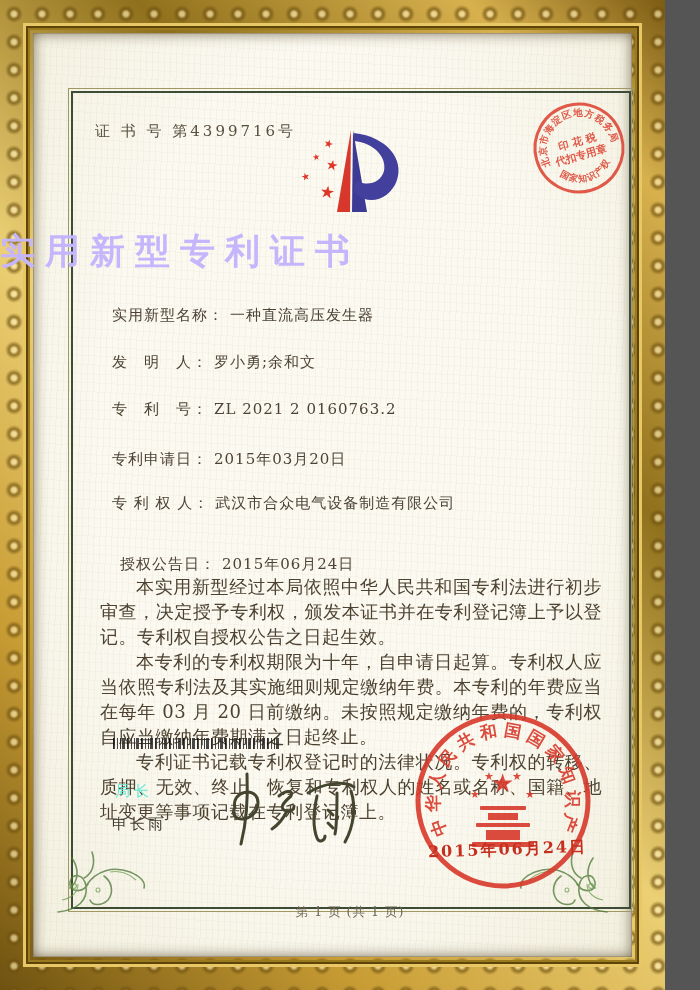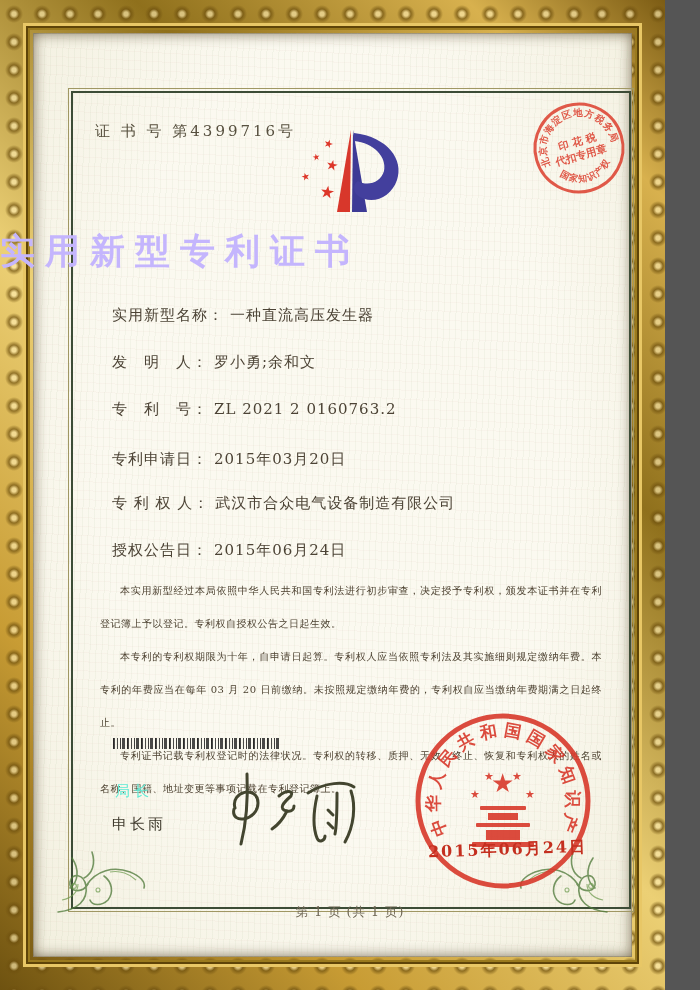--- a/index.html
+++ b/index.html
@@ -22,21 +22,21 @@
   
   .inner-border{position:absolute;left:68px;top:88px;width:564px;height:822px;border:1px solid #a09763;}
   .inner-border::after{content:'';position:absolute;inset:2px;border:2px solid #3c4c36;}
   
   .cert-no{position:absolute;left:95px;top:122px;font-size:15px;letter-spacing:3px;color:#57503f;}
   .title{position:absolute;left:0;top:228px;width:700px;font-size:35px;
          font-weight:700;letter-spacing:10px;color:#c4b5fd;}
   .fields{position:absolute;left:112px;top:306px;width:470px;font-size:15px;color:#4c4335;}
   .frow{position:absolute;left:0;white-space:nowrap;letter-spacing:1px;}
   .frow .lab{margin-right:6px;}
-  .body-text{position:absolute;left:100px;top:574px;width:502px;font-size:10px;line-height:33px;
+  .body-text{position:absolute;left:100px;top:574px;width:502px;font-size:18px;line-height:25px;
              color:#4d4231;letter-spacing:.5px;text-align:justify;}
   .body-text p{margin:0;text-indent:2em;}
   .barcode{position:absolute;left:113px;top:738px;width:166px;height:11px;
     background:repeating-linear-gradient(90deg,#2b2b2b 0 2px,transparent 2px 4px,#2b2b2b 4px 5px,transparent 5px 9px,#2b2b2b 9px 12px,transparent 12px 14px),
                repeating-linear-gradient(90deg,#1e1e1e 0 1px,transparent 1px 7px);
     background-blend-mode:multiply;opacity:.85;}
   .signer-title{position:absolute;left:115px;top:782px;font-size:15px;letter-spacing:4px;color:#5eead4;}
   .signer-name{position:absolute;left:112px;top:815px;font-size:15px;letter-spacing:3px;color:#3f3a2d;}
   .signature{position:absolute;left:213px;top:766px;}
   .footer{position:absolute;left:0;top:880px;width:700px;text-align:center;font-size:12.5px;color:#6e6654;letter-spacing:1px;margin-top:24px;}
@@ -105,21 +105,21 @@
   </svg>
 
   <div class="title">实用新型专利证书</div>
 
   <div class="fields">
     <div class="frow" style="top:0;"><span class="lab">实用新型名称：</span><span>一种直流高压发生器</span></div>
     <div class="frow" style="top:47px;"><span class="lab">发　明　人：</span><span>罗小勇;余和文</span></div>
     <div class="frow" style="top:94px;"><span class="lab">专　利　号：</span><span>ZL 2021 2 0160763.2</span></div>
     <div class="frow" style="top:144px;"><span class="lab">专利申请日：</span><span>2015年03月20日</span></div>
     <div class="frow" style="top:188px;"><span class="lab">专 利 权 人：</span><span>武汉市合众电气设备制造有限公司</span></div>
-    <div class="frow" style="top:235px;"><span class="lab">授权公告日：</span><span>2015年06月24日</span></div>
+    <div class="frow" style="top:249px;margin-left:8px;"><span class="lab">授权公告日：</span><span>2015年06月24日</span></div>
   </div>
 
   <div class="body-text">
     <p>本实用新型经过本局依照中华人民共和国专利法进行初步审查，决定授予专利权，颁发本证书并在专利登记簿上予以登记。专利权自授权公告之日起生效。</p>
     <p>本专利的专利权期限为十年，自申请日起算。专利权人应当依照专利法及其实施细则规定缴纳年费。本专利的年费应当在每年 03 月 20 日前缴纳。未按照规定缴纳年费的，专利权自应当缴纳年费期满之日起终止。</p>
     <p>专利证书记载专利权登记时的法律状况。专利权的转移、质押、无效、终止、恢复和专利权人的姓名或名称、国籍、地址变更等事项记载在专利登记簿上。</p>
   </div>
 
   <div class="barcode"></div>
 

